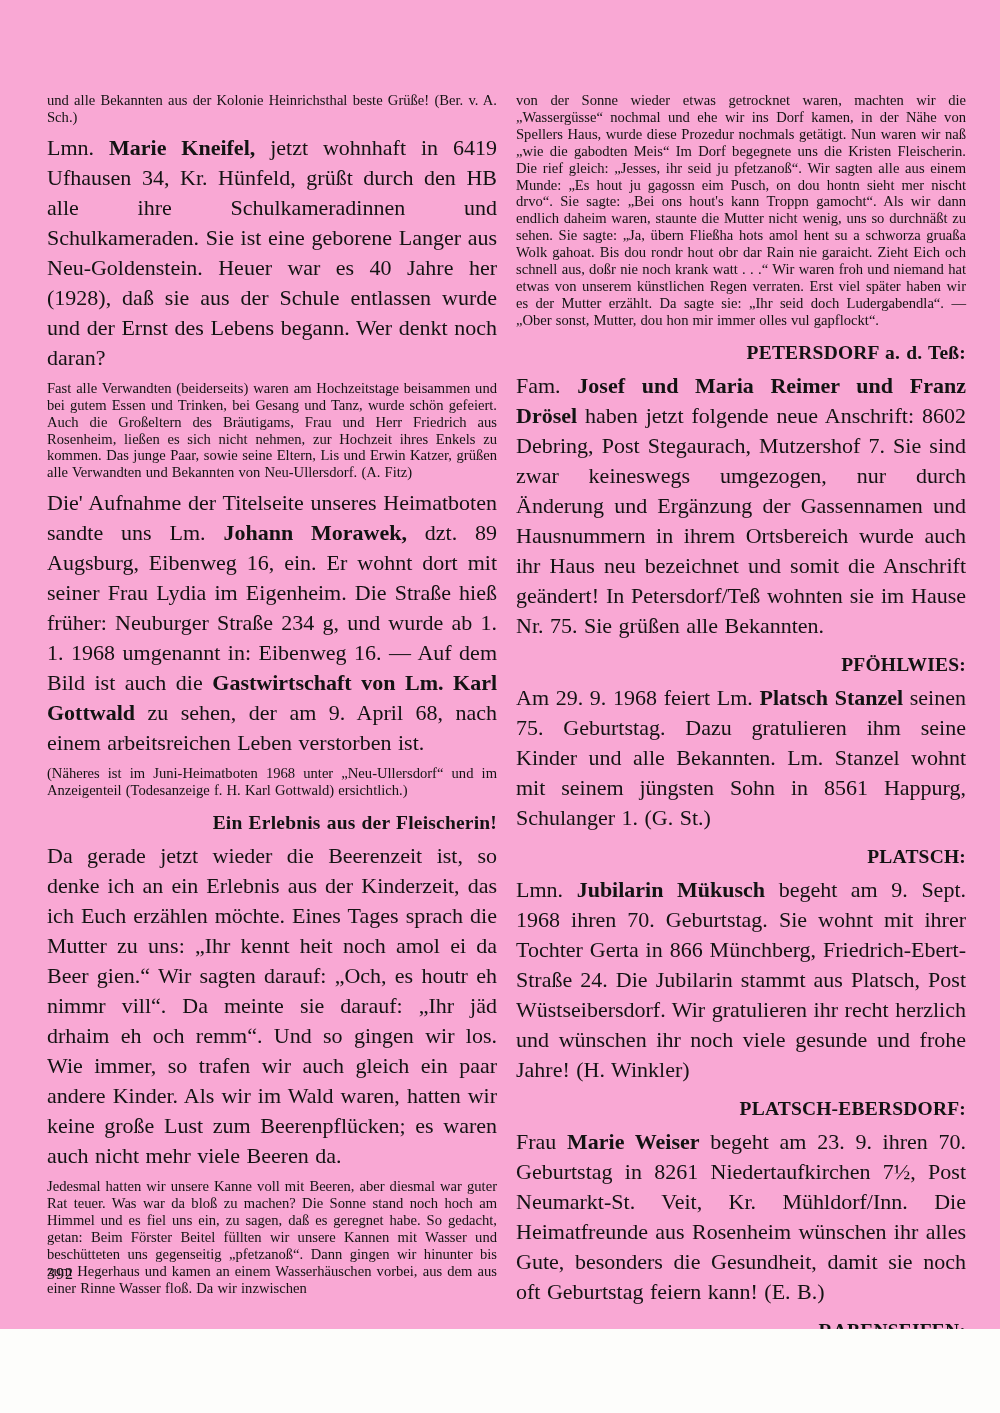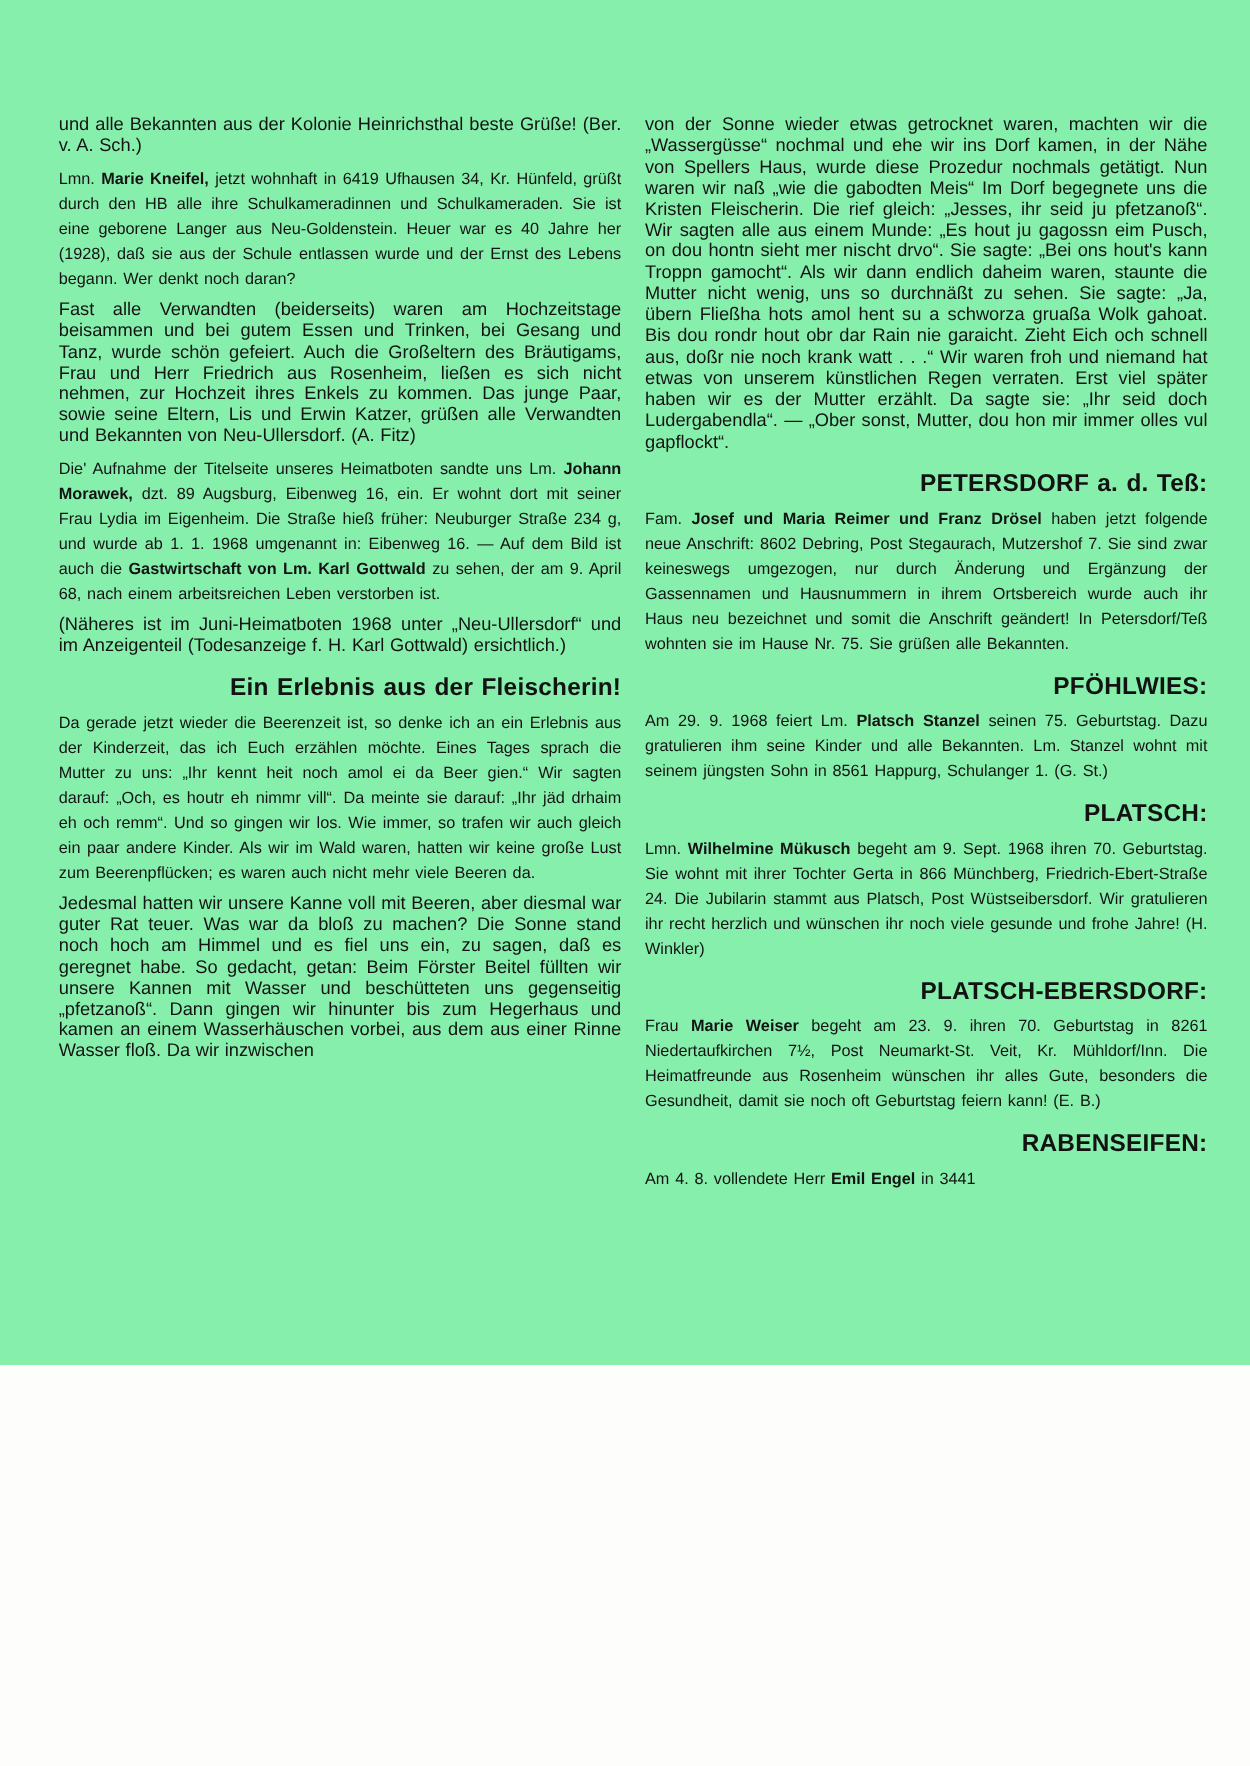--- a/index.html
+++ b/index.html
@@ -3,24 +3,24 @@
 <meta charset="utf-8">
 <style>
   html, body {
     margin: 0;
     padding: 0;
     background: #fdfdfb;
   }
   .page {
     position: relative;
     width: 1000px;
-    height: 1092px;
-    background: #86efac;
+    height: 1329px;
+    background: #f9a8d4;
     color: #131313;
-    font-family: Liberation Sans, sans-serif;
+    font-family: Liberation Serif, serif;
     overflow: hidden;
     box-sizing: border-box;
   }
   .columns {
     position: absolute;
     top: 92px;
     left: 47px;
     width: 920px;
     display: flex;
     gap: 19px;
@@ -30,22 +30,22 @@
     flex: 0 0 450px;
   }
   .block {
     margin: 0 0 7px 0;
     text-align: justify;
     hyphens: auto;
     -webkit-hyphens: auto;
     word-spacing: 1px;
   }
   .block.body {
-    font-size: 13px;
-    line-height: 20px;
+    font-size: 22px;
+    line-height: 30px;
   }
   .block.small {
     font-size: 14.6px;
     line-height: 16.9px;
     word-spacing: 0.5px;
   }
   .block.heading {
     font-size: 19.5px;
     line-height: 22px;
     font-weight: bold;
@@ -81,21 +81,21 @@
         <p class="block body">Da gerade jetzt wieder die Beerenzeit ist, so denke ich an ein Erlebnis aus der Kinderzeit, das ich Euch erzählen möchte. Eines Tages sprach die Mutter zu uns: „Ihr kennt heit noch amol ei da Beer gien.“ Wir sagten darauf: „Och, es houtr eh nimmr vill“. Da meinte sie darauf: „Ihr jäd drhaim eh och remm“. Und so gingen wir los. Wie immer, so trafen wir auch gleich ein paar andere Kinder. Als wir im Wald waren, hatten wir keine große Lust zum Beerenpflücken; es waren auch nicht mehr viele Beeren da.</p>
         <p class="block small">Jedesmal hatten wir unsere Kanne voll mit Beeren, aber diesmal war guter Rat teuer. Was war da bloß zu machen? Die Sonne stand noch hoch am Himmel und es fiel uns ein, zu sagen, daß es geregnet habe. So gedacht, getan: Beim Förster Beitel füllten wir unsere Kannen mit Wasser und beschütteten uns gegenseitig „pfetzanoß“. Dann gingen wir hinunter bis zum Hegerhaus und kamen an einem Wasserhäuschen vorbei, aus dem aus einer Rinne Wasser floß. Da wir inzwischen</p>
       </div>
     <div class="col">
         <p class="block small">von der Sonne wieder etwas getrocknet waren, machten wir die „Wassergüsse“ nochmal und ehe wir ins Dorf kamen, in der Nähe von Spellers Haus, wurde diese Prozedur nochmals getätigt. Nun waren wir naß „wie die gabodten Meis“ Im Dorf begegnete uns die Kristen Fleischerin. Die rief gleich: „Jesses, ihr seid ju pfetzanoß“. Wir sagten alle aus einem Munde: „Es hout ju gagossn eim Pusch, on dou hontn sieht mer nischt drvo“. Sie sagte: „Bei ons hout's kann Troppn gamocht“. Als wir dann endlich daheim waren, staunte die Mutter nicht wenig, uns so durchnäßt zu sehen. Sie sagte: „Ja, übern Fließha hots amol hent su a schworza gruaßa Wolk gahoat. Bis dou rondr hout obr dar Rain nie garaicht. Zieht Eich och schnell aus, doßr nie noch krank watt . . .“ Wir waren froh und niemand hat etwas von unserem künstlichen Regen verraten. Erst viel später haben wir es der Mutter erzählt. Da sagte sie: „Ihr seid doch Ludergabendla“. — „Ober sonst, Mutter, dou hon mir immer olles vul gapflockt“.</p>
         <p class="block heading">PETERSDORF a. d. Teß:</p>
         <p class="block body">Fam. <b>Josef und Maria Reimer und Franz Drösel</b> haben jetzt folgende neue Anschrift: 8602 Debring, Post Stegaurach, Mutzershof 7. Sie sind zwar keineswegs umgezogen, nur durch Änderung und Ergänzung der Gassennamen und Hausnummern in ihrem Ortsbereich wurde auch ihr Haus neu bezeichnet und somit die Anschrift geändert! In Petersdorf/Teß wohnten sie im Hause Nr. 75. Sie grüßen alle Bekannten.</p>
         <p class="block heading">PFÖHLWIES:</p>
         <p class="block body">Am 29. 9. 1968 feiert Lm. <b>Platsch Stanzel</b> seinen 75. Geburtstag. Dazu gratulieren ihm seine Kinder und alle Bekannten. Lm. Stanzel wohnt mit seinem jüngsten Sohn in 8561 Happurg, Schulanger 1. (G. St.)</p>
         <p class="block heading">PLATSCH:</p>
-        <p class="block body">Lmn. <b>Wilhelmine Mükusch</b> begeht am 9. Sept. 1968 ihren 70. Geburtstag. Sie wohnt mit ihrer Tochter Gerta in 866 Münchberg, Friedrich-Ebert-Straße 24. Die Jubilarin stammt aus Platsch, Post Wüstseibersdorf. Wir gratulieren ihr recht herzlich und wünschen ihr noch viele gesunde und frohe Jahre! (H. Winkler)</p>
+        <p class="block body">Lmn. <b>Jubilarin Mükusch</b> begeht am 9. Sept. 1968 ihren 70. Geburtstag. Sie wohnt mit ihrer Tochter Gerta in 866 Münchberg, Friedrich-Ebert-Straße 24. Die Jubilarin stammt aus Platsch, Post Wüstseibersdorf. Wir gratulieren ihr recht herzlich und wünschen ihr noch viele gesunde und frohe Jahre! (H. Winkler)</p>
         <p class="block heading">PLATSCH-EBERSDORF:</p>
         <p class="block body">Frau <b>Marie Weiser</b> begeht am 23. 9. ihren 70. Geburtstag in 8261 Niedertaufkirchen 7½, Post Neumarkt-St. Veit, Kr. Mühldorf/Inn. Die Heimatfreunde aus Rosenheim wünschen ihr alles Gute, besonders die Gesundheit, damit sie noch oft Geburtstag feiern kann! (E. B.)</p>
         <p class="block heading">RABENSEIFEN:</p>
         <p class="block body">Am 4. 8. vollendete Herr <b>Emil Engel</b> in 3441</p>
       </div>
   </div>
   <div class="page-number">392</div>
 </div>
 
 </body></html>

